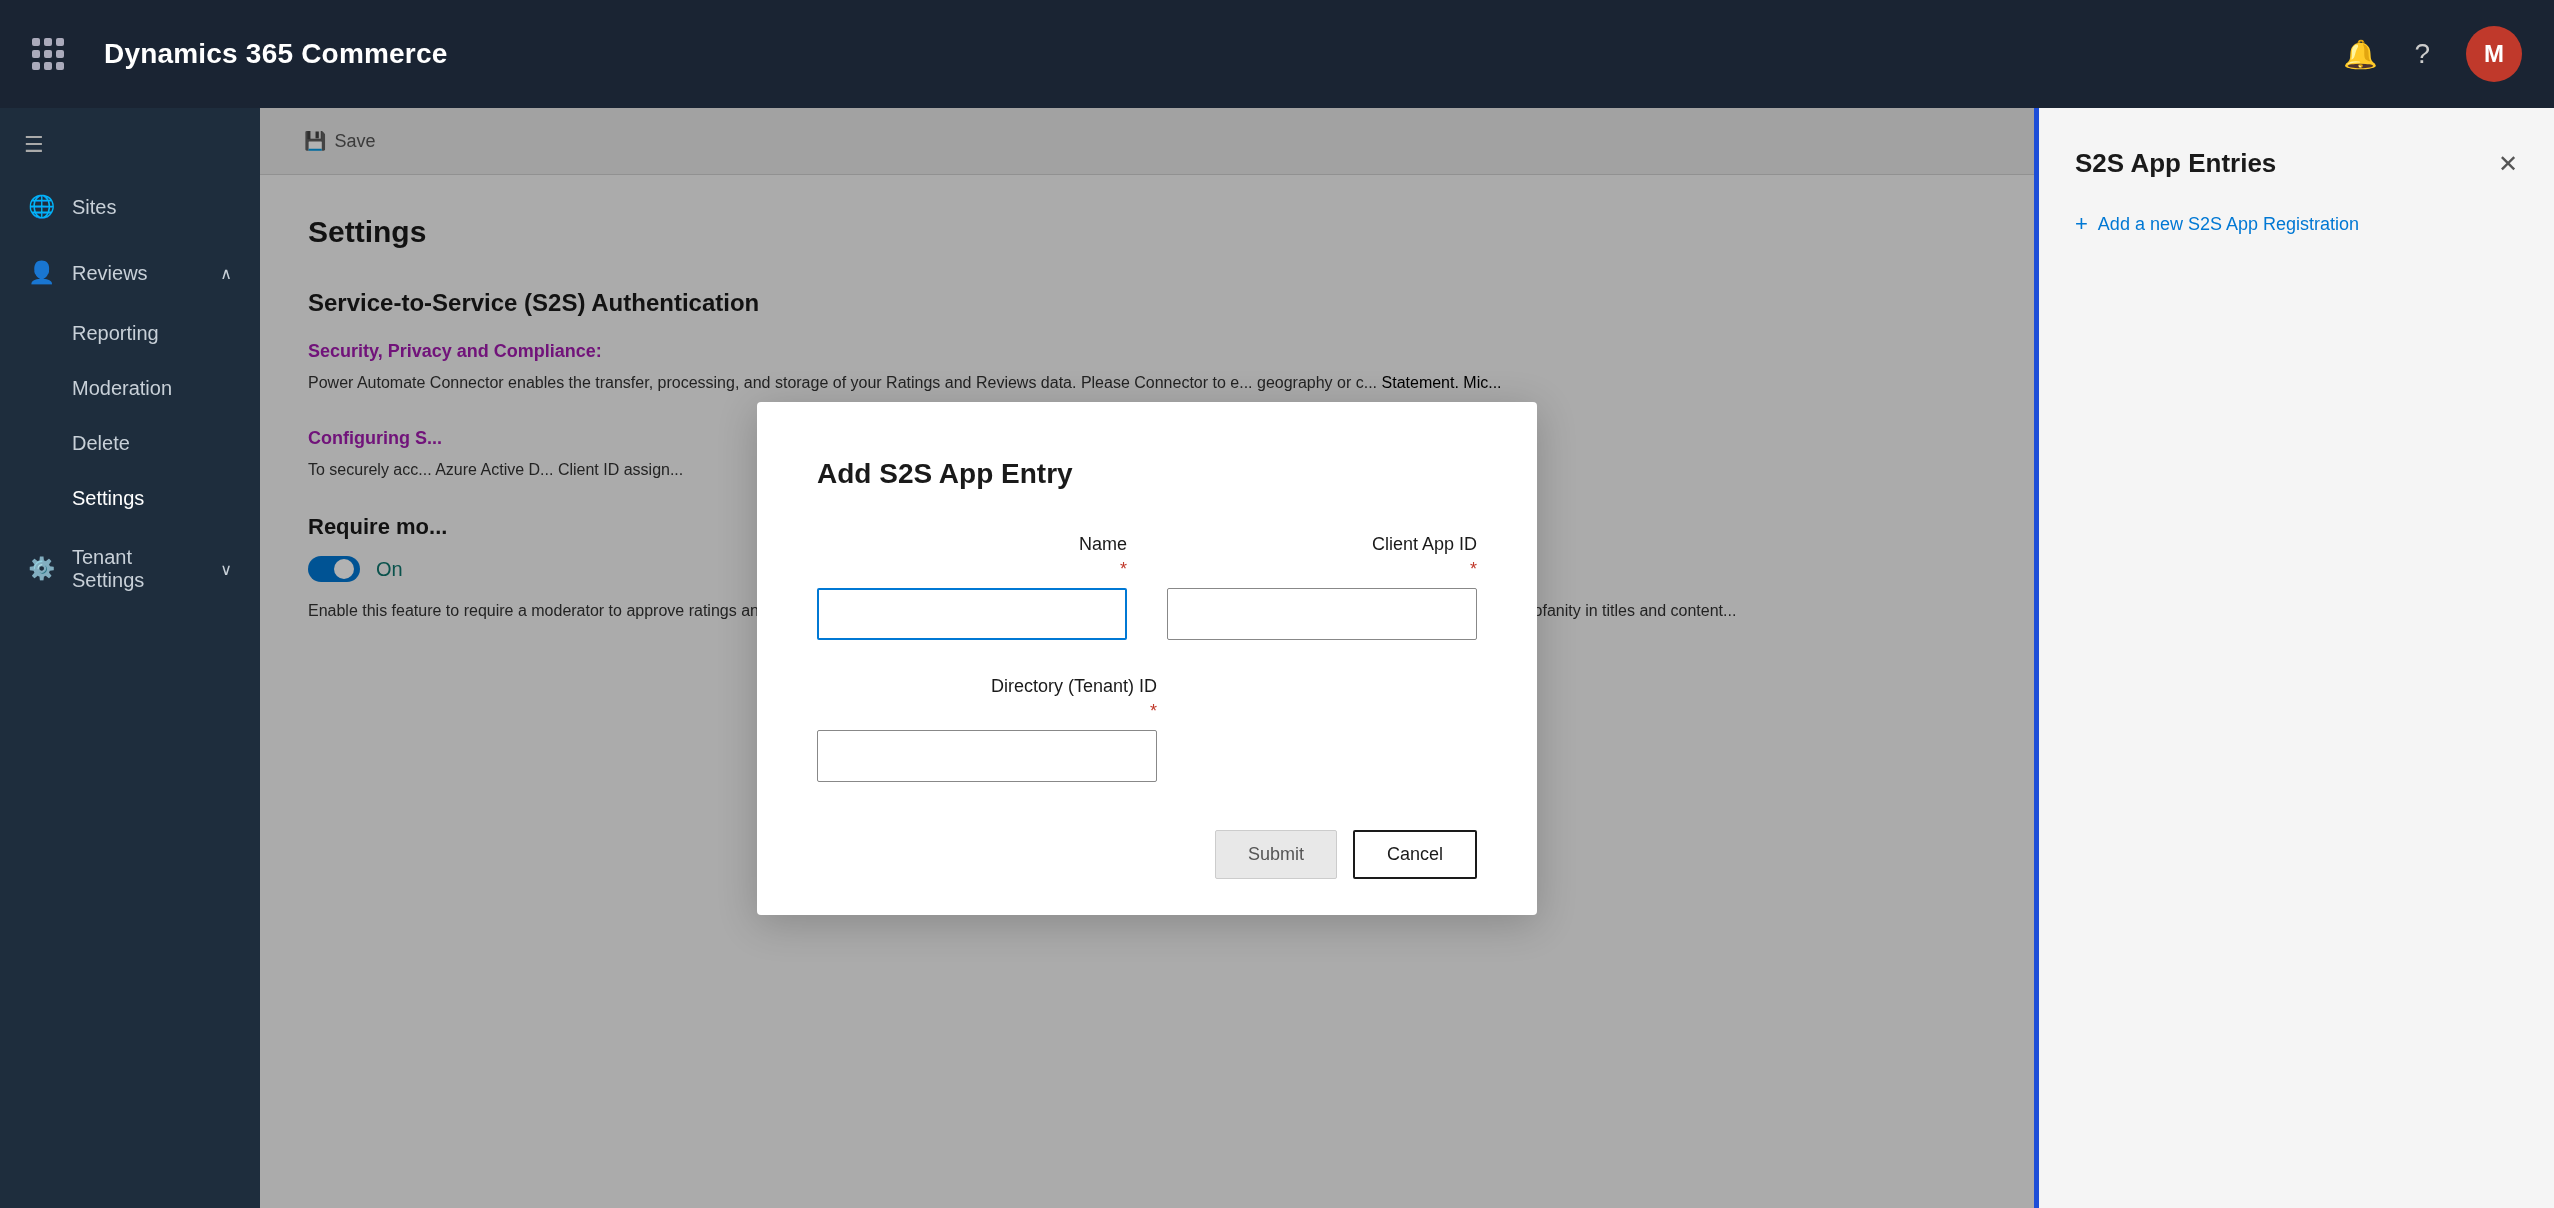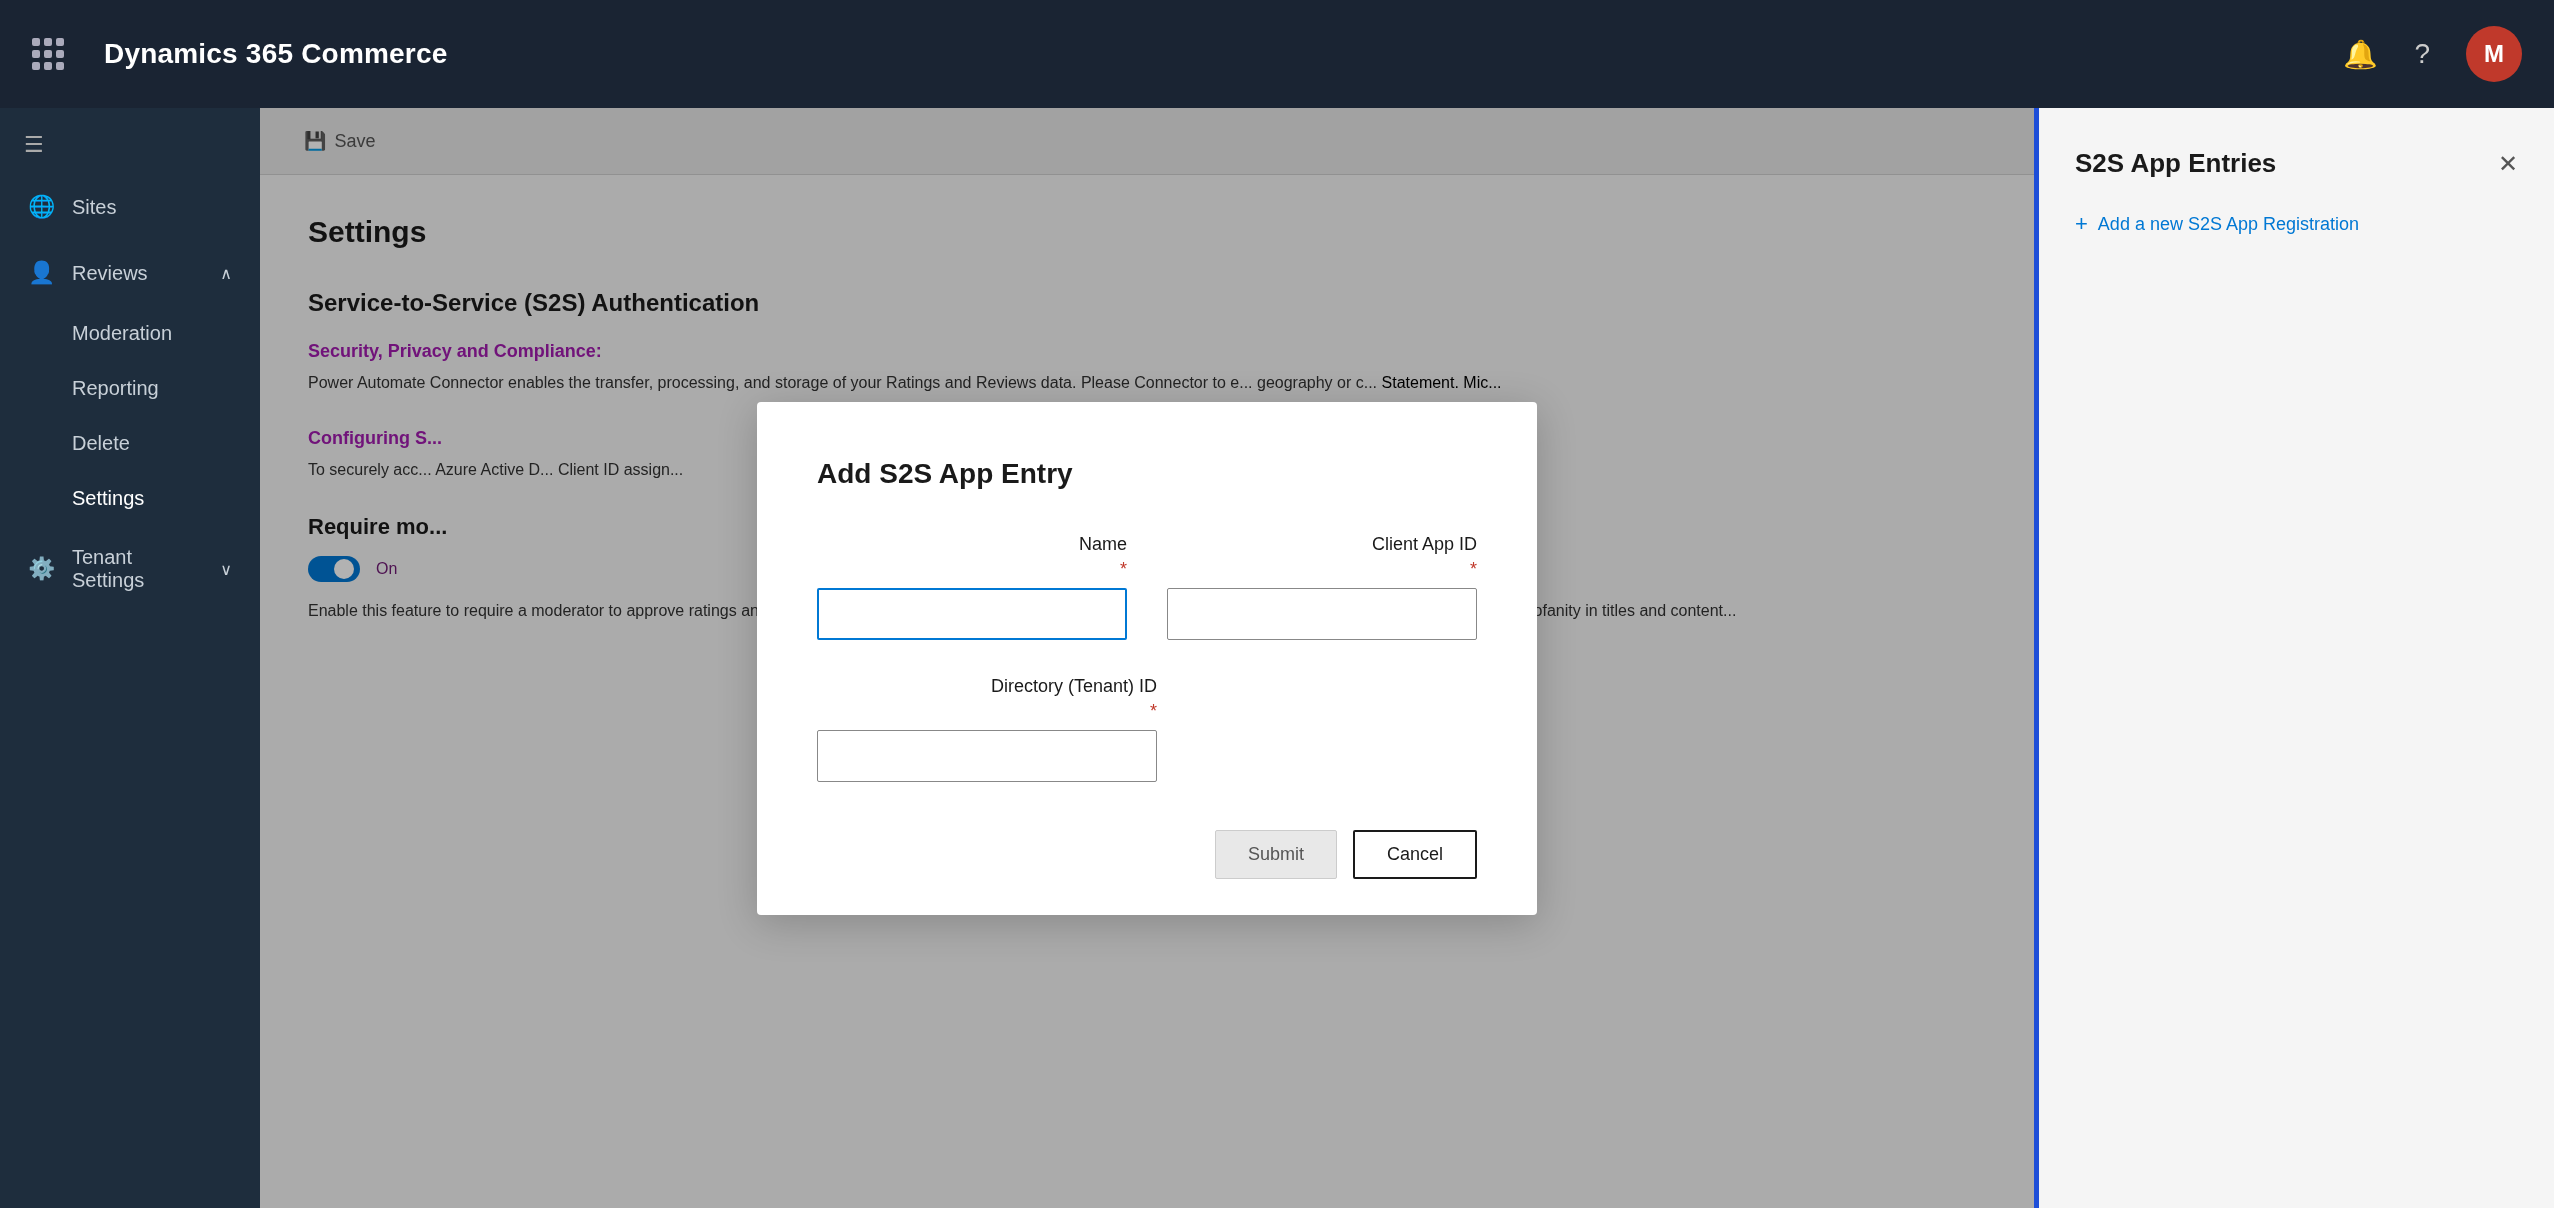--- a/index.html
+++ b/index.html
@@ -211,22 +211,22 @@
       content: '';
       position: absolute;
       left: 26px;
       top: 3px;
       width: 20px;
       height: 20px;
       background: white;
       border-radius: 50%;
     }
     .toggle-label {
-      font-size: 16px;
-      color: #701a75;
+      font-size: 20px;
+      color: #0f766e;
     }
     .enable-desc {
       font-size: 16px;
       color: #333;
       line-height: 1.6;
     }
 
     
     .right-panel {
       width: 520px;
@@ -390,24 +390,24 @@
       <span class="sidebar-label">Sites</span>
     </div>
 
     <div class="sidebar-item">
       <span class="sidebar-icon">👤</span>
       <span class="sidebar-label">Reviews</span>
       <span class="sidebar-expand">∧</span>
     </div>
 
     <div class="sidebar-sub-item">
+      <span>Reporting</span>
+    </div>
+    <div class="sidebar-sub-item">
       <span>Moderation</span>
-    </div>
-    <div class="sidebar-sub-item">
-      <span>Reporting</span>
     </div>
     <div class="sidebar-sub-item">
       <span>Delete</span>
     </div>
     <div class="sidebar-sub-item active">
       <span>Settings</span>
     </div>
 
     <div class="sidebar-item">
       <span class="sidebar-icon">⚙️</span>

